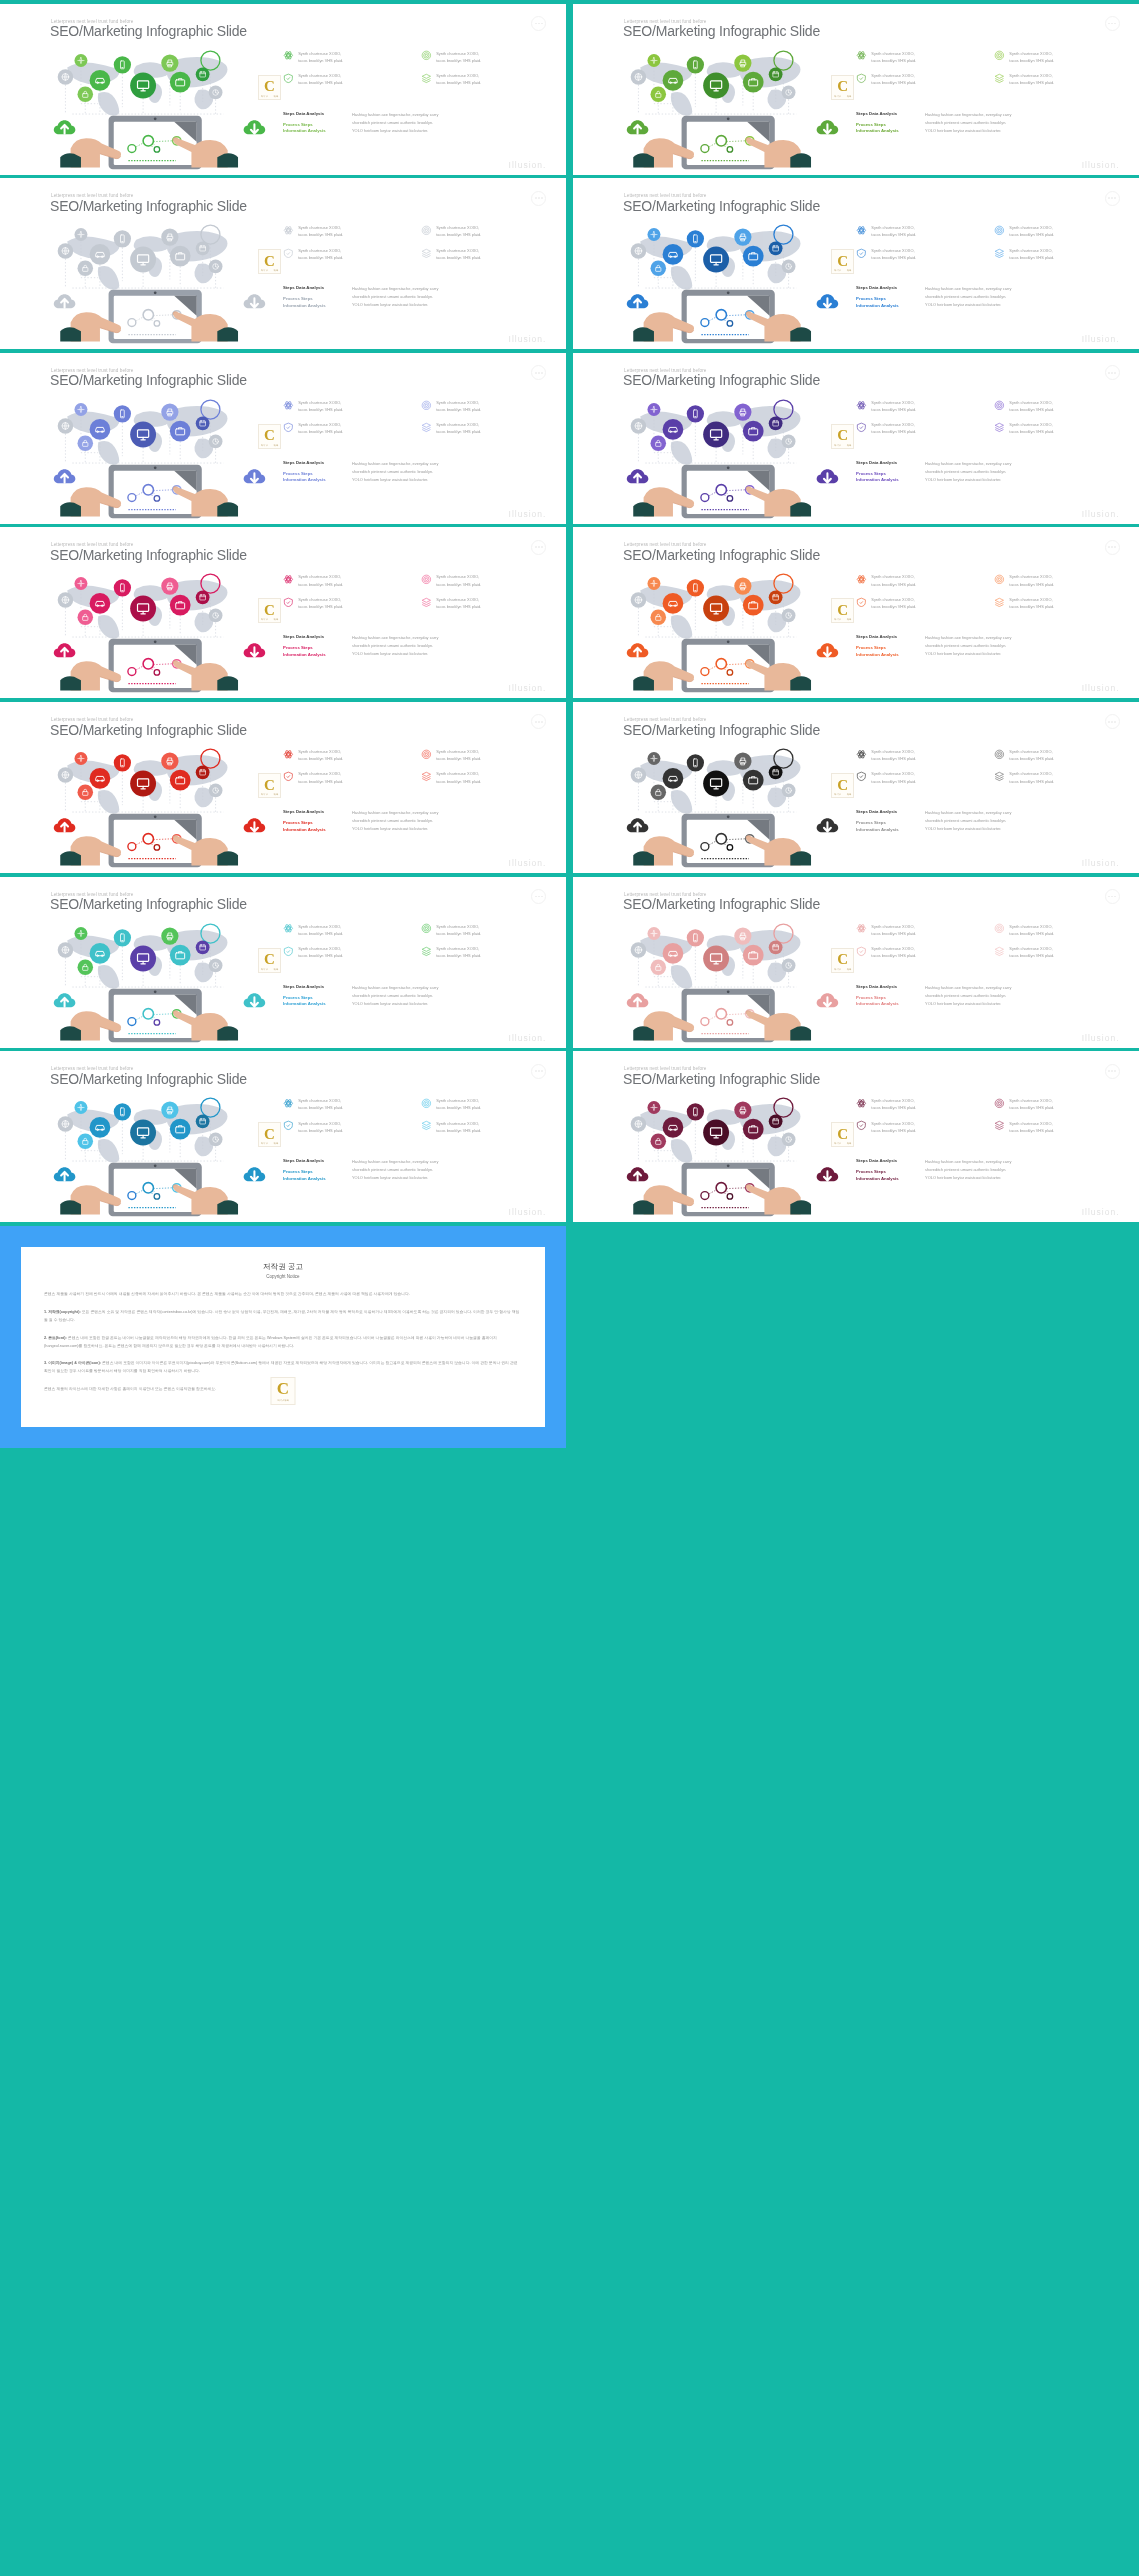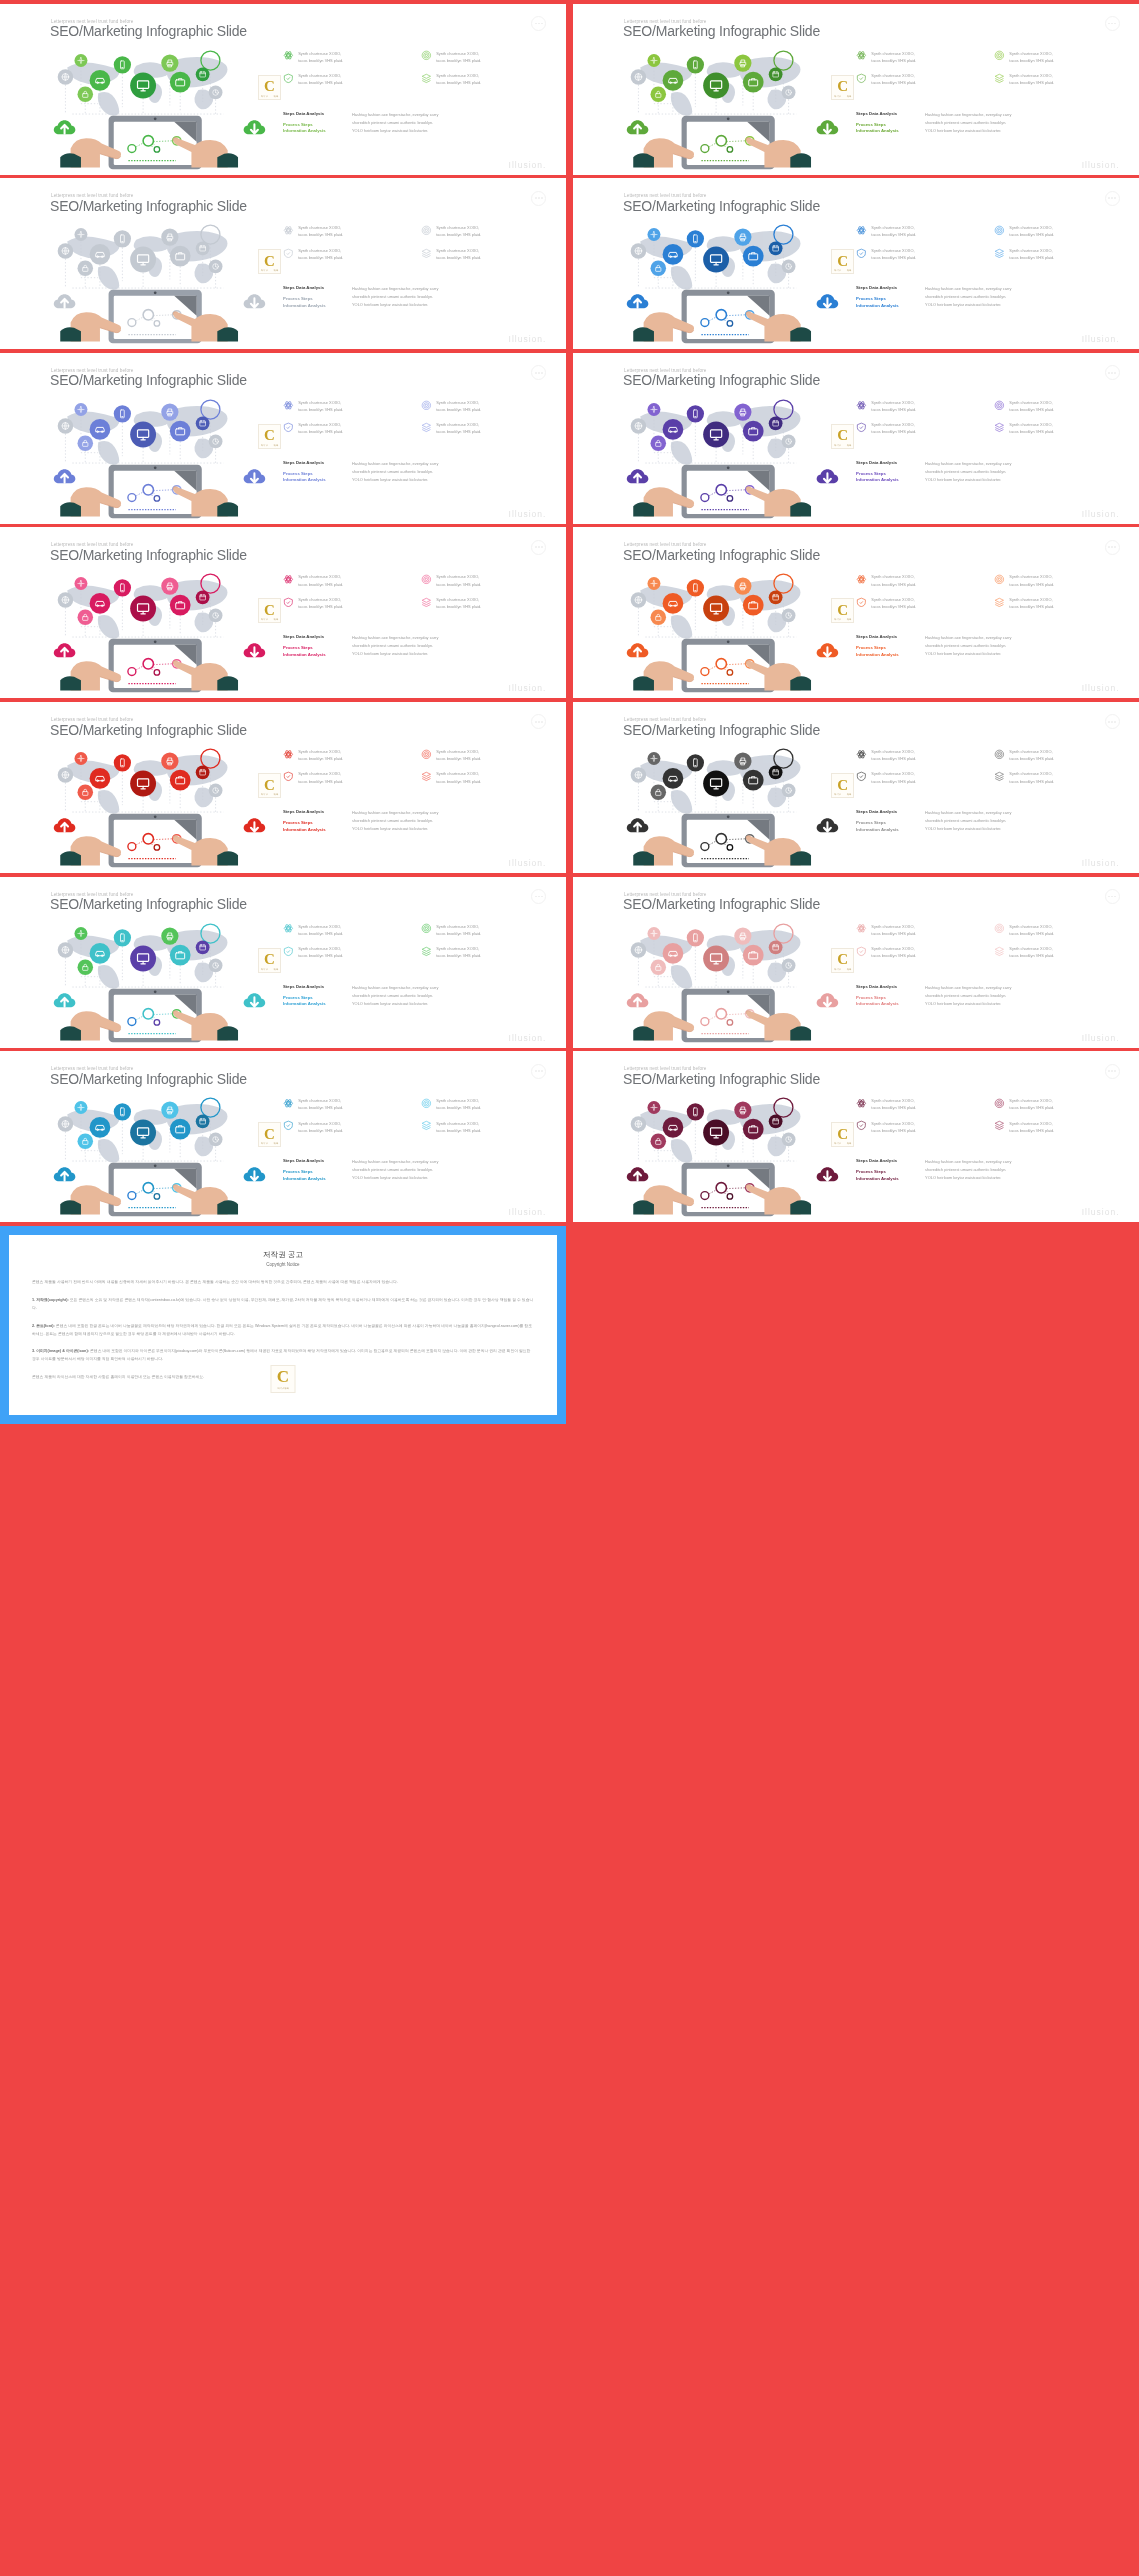--- a/index.html
+++ b/index.html
@@ -6,21 +6,21 @@
   * { box-sizing: border-box; }
   html, body {
     margin: 0; padding: 0;
     background: #eceef0;
     font-family: "Liberation Sans", sans-serif;
   }
   #page {
     width: 1140px;
     min-height: 2576px;
     position: relative;
-    background: #ef4444;
+    background: #14b8a6;
     margin: 0 auto;
   }
 
   
   .slide-grid {
     display: grid;
     grid-template-columns: 566px 566px;
     gap: 3.6px 7.1px;
     padding: 3.6px 0 0 0;
     width: 1140px;
@@ -146,21 +146,21 @@
     position: absolute; bottom: 0.9px;
     font-size: 2.3px; color: #b9a06a;
   }
   .stamp .s1 { left: 1.8px; }
   .stamp .s2 { right: 1.8px; }
 
   
   .copyright-wrap {
     width: 566px;
     background: #3fa2f7;
-    padding: 9px;
+    padding: 21px;
     margin-top: 3.6px;
   }
   .copyright {
     background: #ffffff;
     padding: 15px 23px 23px 23px;
     position: relative;
   }
   .cr-title {
     text-align: center;
     font-size: 7.6px;

